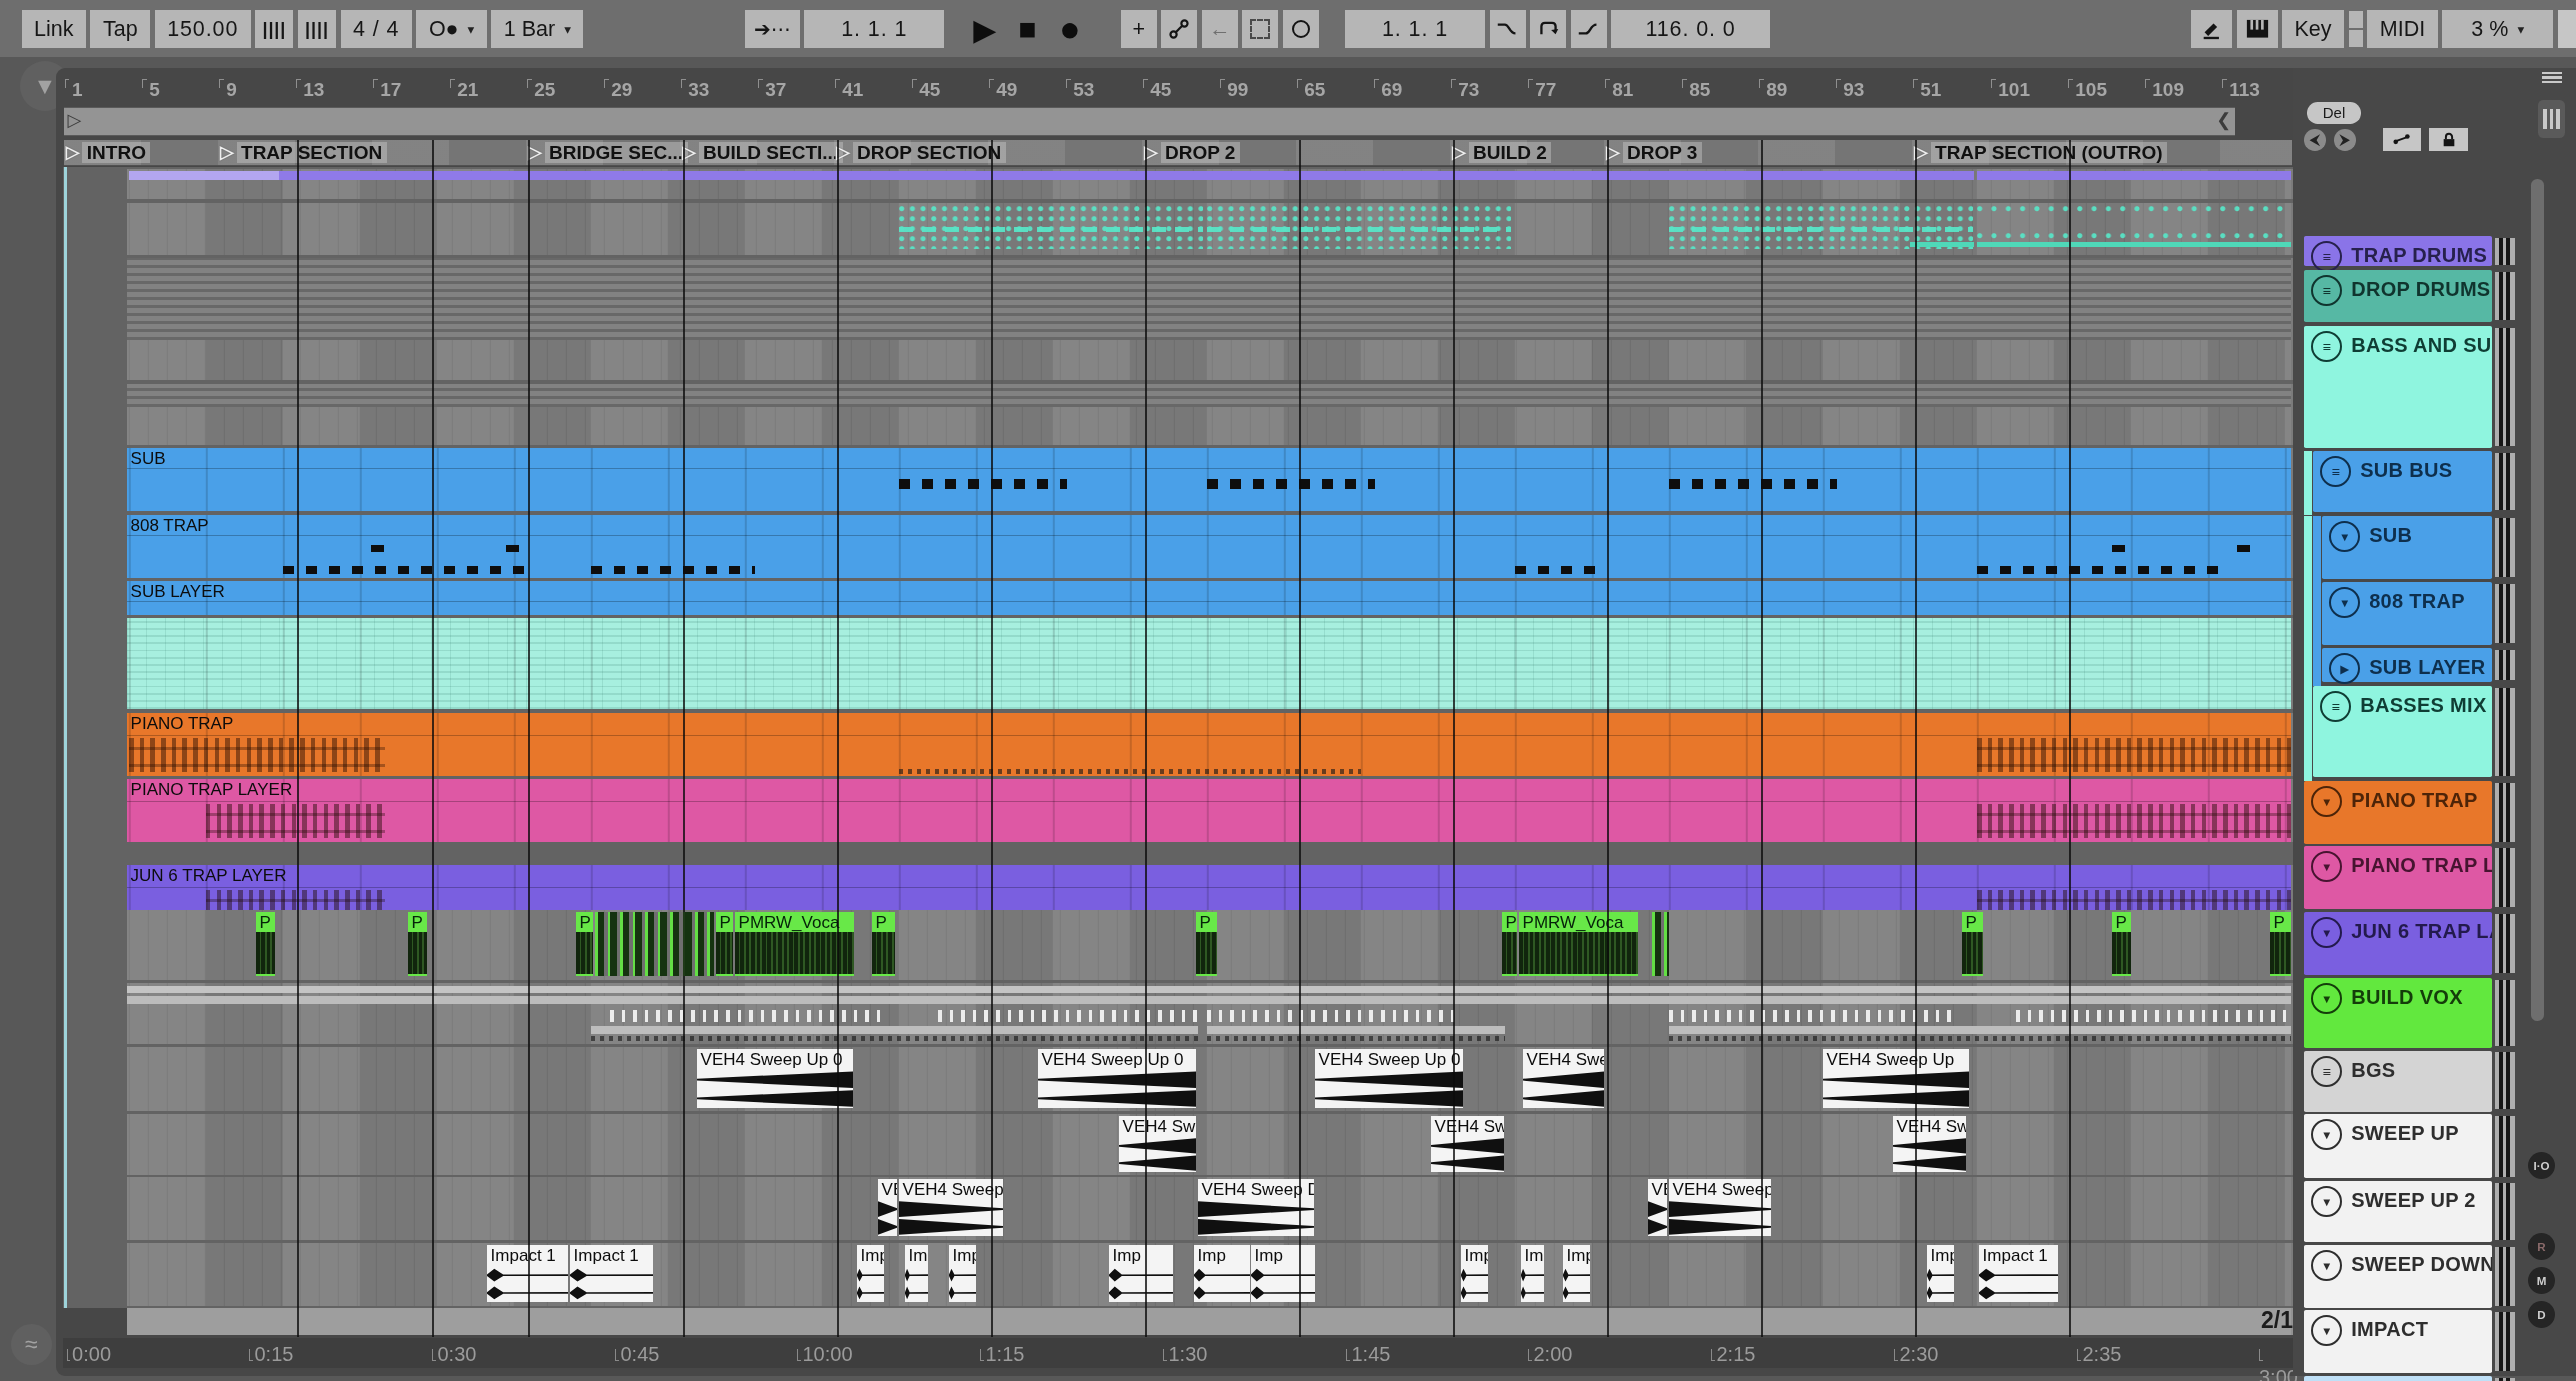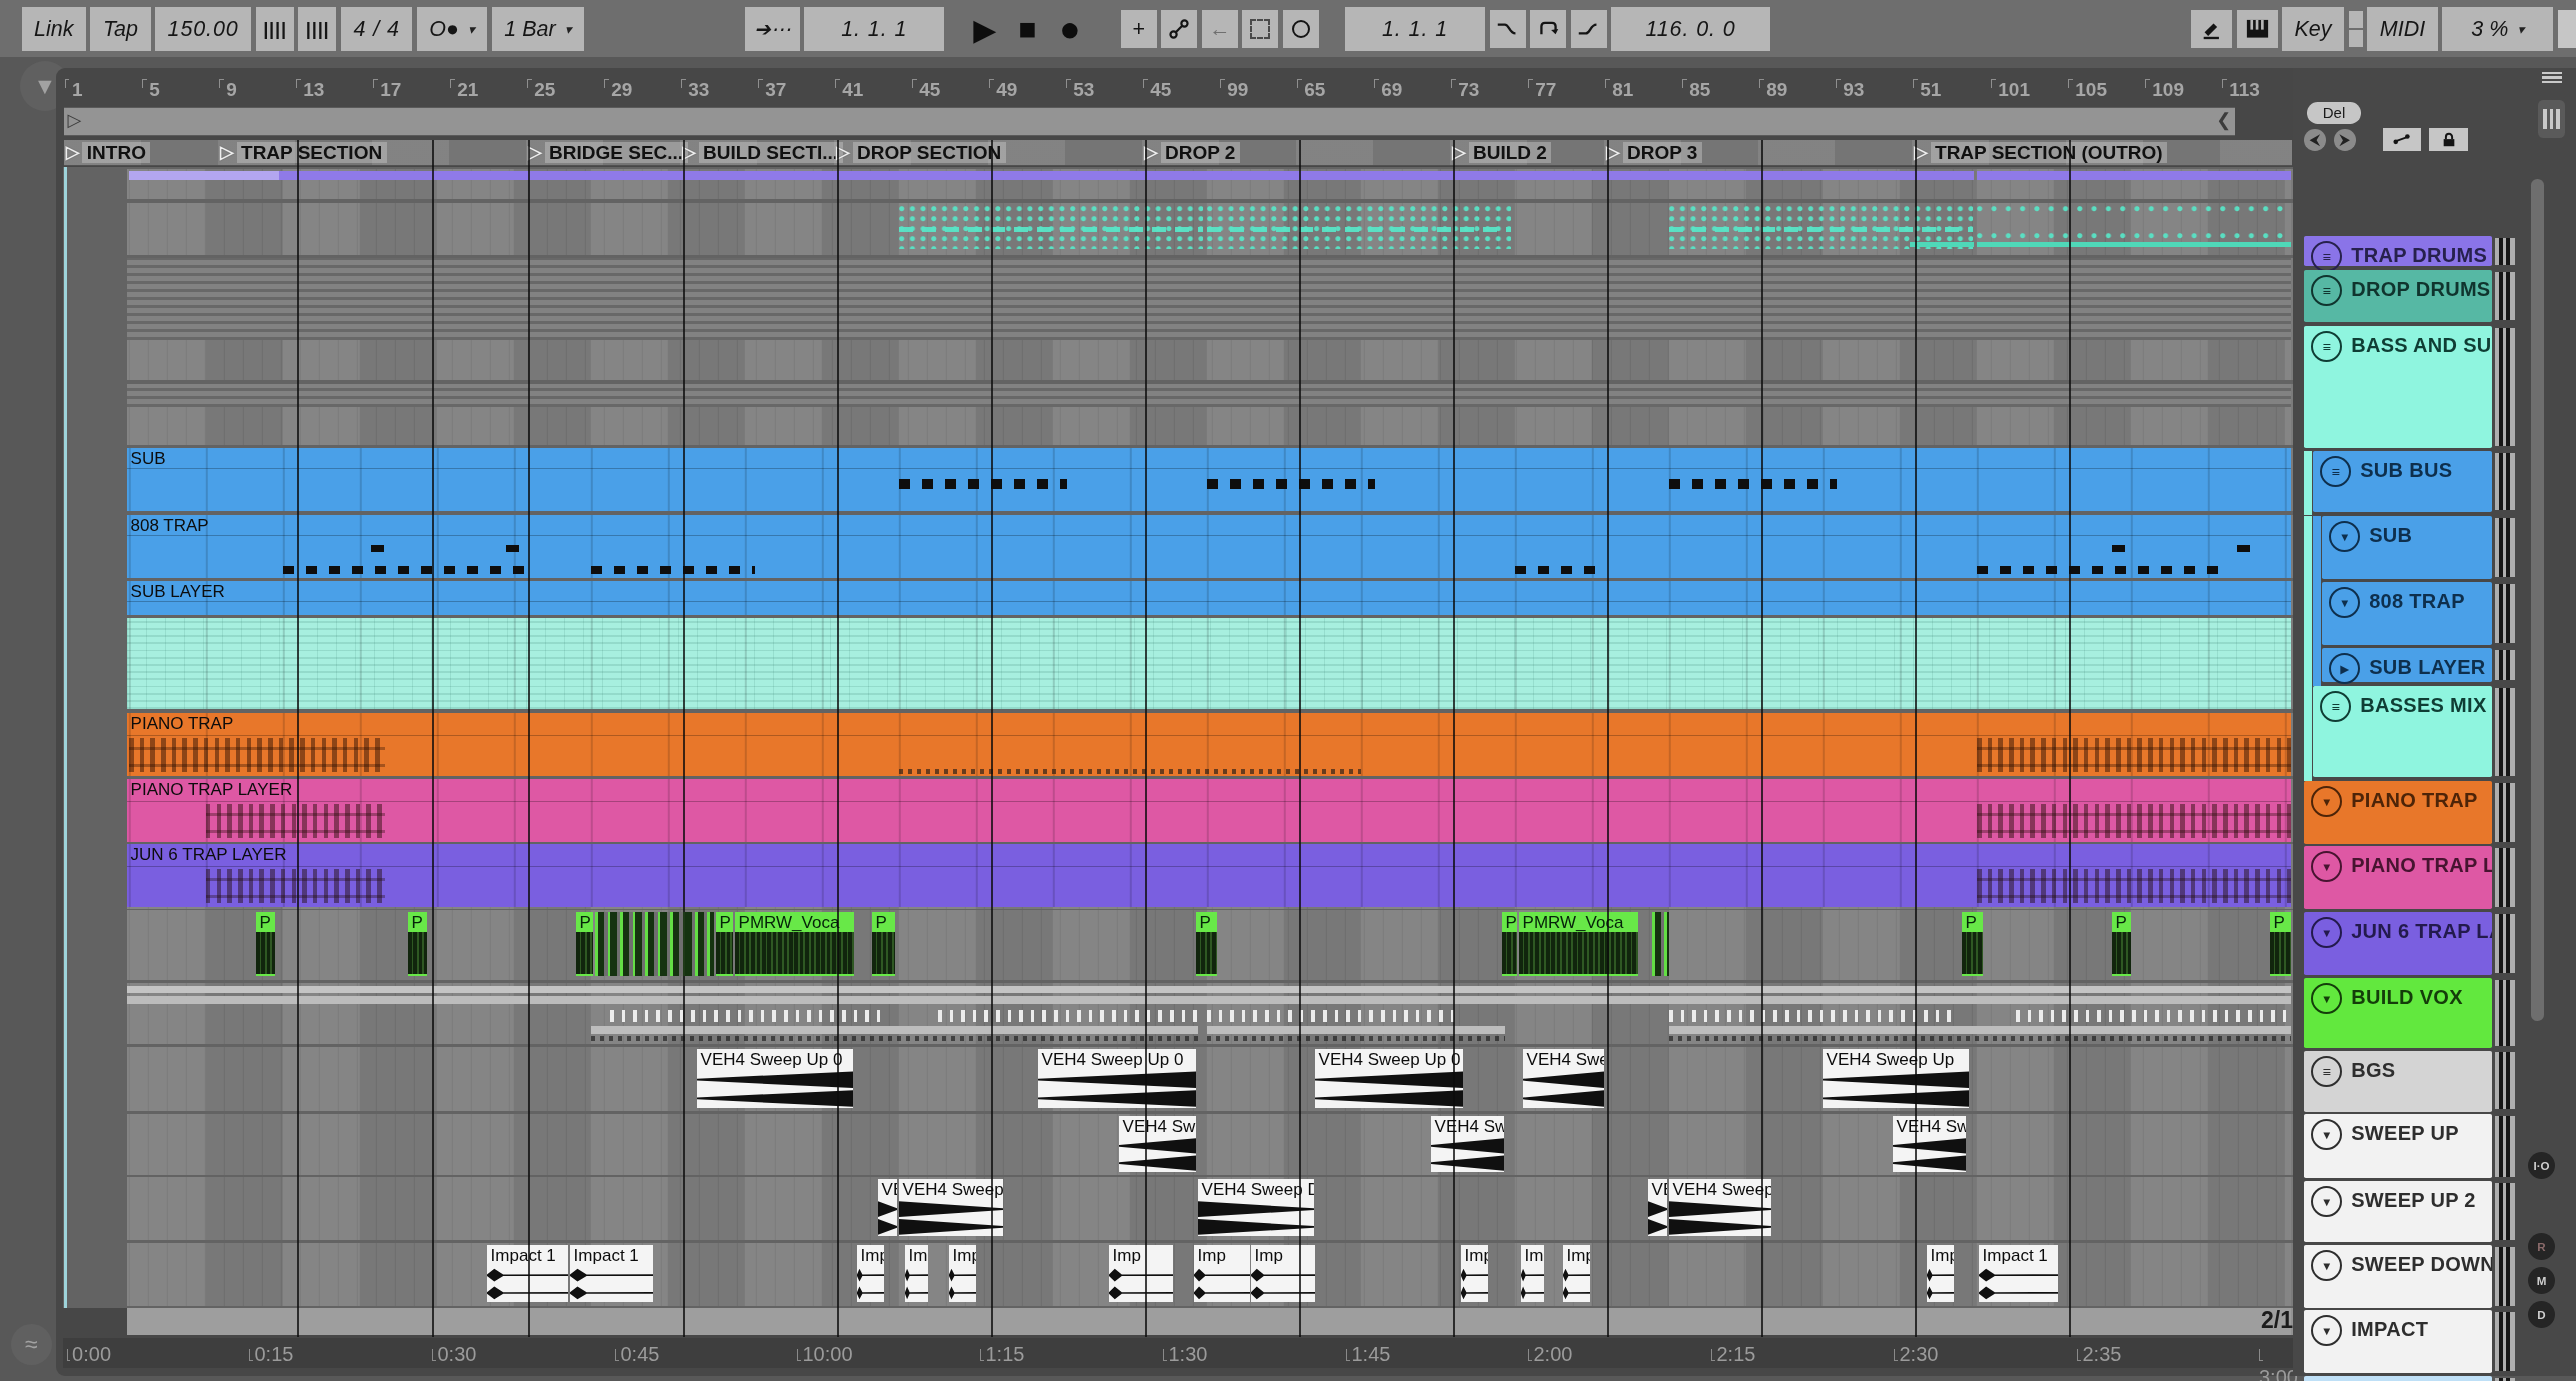--- a/index.html
+++ b/index.html
@@ -3,22 +3,22 @@
 <meta charset="utf-8">
 <style>
   html,body{margin:0;padding:0;background:#585858;}
   .app{position:relative;width:2576px;height:1381px;background:#585858;
        font-family:"Liberation Sans",sans-serif;overflow:hidden;
        -webkit-font-smoothing:antialiased;}
   .abs{position:absolute;}
   
   .toolbar{position:absolute;left:0;top:0;width:2576px;height:57px;background:#6e6e6e;}
   .tgroup{position:absolute;top:10px;display:flex;align-items:center;gap:4.5px;height:38px;}
-  .tbtn{background:#b6b6b6;color:#161616;height:44px;display:flex;align-items:center;
-        justify-content:center;font-size:21.5px;padding:0 12.5px;white-space:nowrap;font-style:italic;}
+  .tbtn{background:#b6b6b6;color:#161616;height:38px;display:flex;align-items:center;
+        justify-content:center;font-size:21.5px;padding:0 12.5px;white-space:nowrap;}
   .tbtn.num{letter-spacing:0.9px;}
   .tbtn .dd{font-size:13.4px;margin-left:9px;color:#222;}
   .glyphbtn{color:#0d0d0d;font-size:30px;display:flex;align-items:center;justify-content:center;
             width:38px;height:38px;background:transparent;}
   .smallbtn{background:#b6b6b6;width:36px;height:38px;display:flex;align-items:center;
             justify-content:center;color:#141414;font-size:21.5px;}
   .nudge{font-size:18px;letter-spacing:0.9px;font-weight:bold;padding:0 7.2px;}
   
   .mainpanel{position:absolute;left:56px;top:68px;width:2508px;height:1308px;
              background:#474747;border-radius:9px;}
@@ -369,21 +369,21 @@
       <div class="lane lane-gray" style="top: 612px; height: 63px; padding-left: 28px;">
         <div class="clip" style="left: 0px; top: 0px; width: 2164px; height: 63px; background: rgb(222, 88, 164);">
           <div class="gridov" style=""></div>
           <div style="position: absolute; left: 0px; right: 0px; top: 21.5px; height: 0.9px; background: rgba(0, 0, 0, 0.25);"></div>
           <div class="cliplabel" style="">PIANO TRAP LAYER</div>
           <div class="midipat" style="position: absolute; left: 79px; top: 25px; width: 179px; height: 34px;"></div>
           <div class="midipat" style="position: absolute; left: 1850px; top: 25px; width: 314px; height: 34px;"></div>
         </div>
         <div style="position: absolute; inset: 0px 0px 0px 2164px; background: rgba(0, 0, 0, 0.07);"></div>
       </div>
-      <div class="lane lane-gray" style="top: 677px; height: 65px;">
+      <div class="lane lane-gray" style="top: 698px; height: 65px;">
         <div class="clip" style="left: 0px; top: 0px; width: 2164px; height: 63px; background: rgb(122, 95, 224);">
           <div class="gridov" style=""></div>
           <div style="position: absolute; left: 0px; right: 0px; top: 21.5px; height: 0.9px; background: rgba(0, 0, 0, 0.25);"></div>
           <div class="cliplabel" style="">JUN 6 TRAP LAYER</div>
           <div class="midipat" style="position: absolute; left: 79px; top: 25px; width: 179px; height: 34px;"></div>
           <div class="midipat" style="position: absolute; left: 1850px; top: 25px; width: 314px; height: 34px;"></div>
         </div>
         <div style="position: absolute; inset: 0px 0px 0px 2164px; background: rgba(0, 0, 0, 0.07);"></div>
       </div>
       <div class="lane lane-gray" style="top: 743px; height: 70px;">

